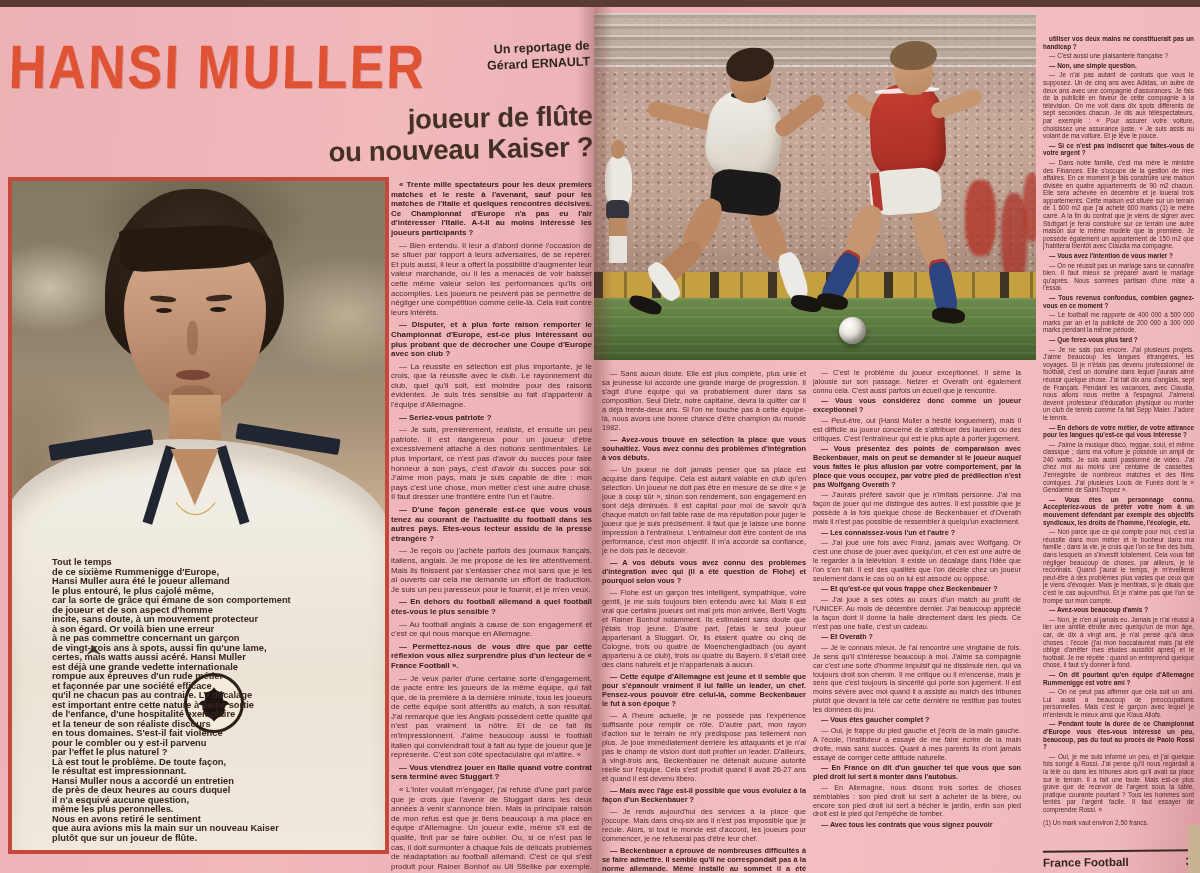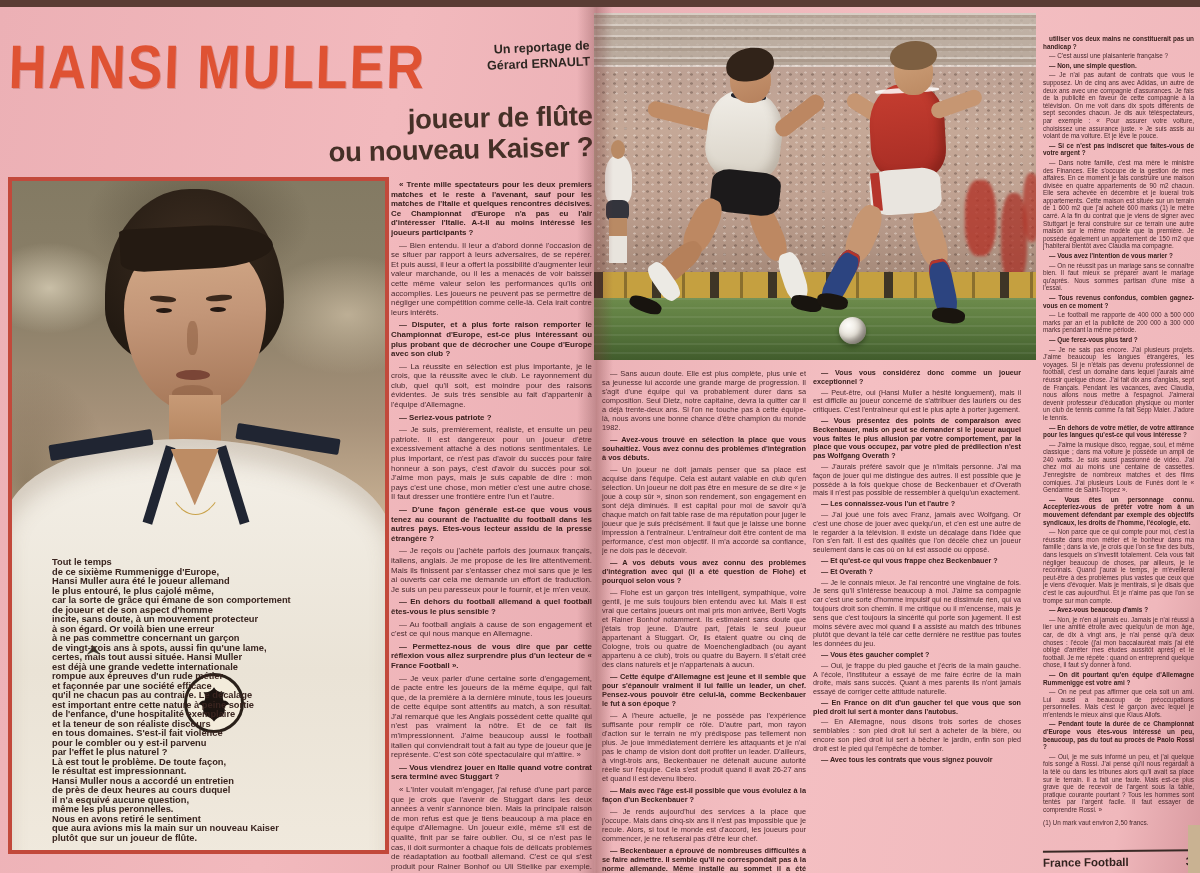--- a/index.html
+++ b/index.html
@@ -195,21 +195,21 @@
     <div class="intro-line">Tout le temps</div>
         <div class="intro-line">de ce sixième Rummenigge d'Europe,</div>
         <div class="intro-line">Hansi Muller aura été le joueur allemand</div>
         <div class="intro-line">le plus entouré, le plus cajolé même,</div>
         <div class="intro-line">car la sorte de grâce qui émane de son comportement</div>
         <div class="intro-line">de joueur et de son aspect d'homme</div>
         <div class="intro-line">incite, sans doute, à un mouvement protecteur</div>
         <div class="intro-line">à son égard. Or voilà bien une erreur</div>
         <div class="intro-line">à ne pas commettre concernant un garçon</div>
         <div class="intro-line">de vingt-trois ans à spots, aussi fin qu'une lame,</div>
-        <div class="intro-line">certes, mais tout aussi située. Hansi Muller</div>
+        <div class="intro-line">certes, mais watts aussi acéré. Hansi Muller</div>
         <div class="intro-line">est déjà une grande vedette internationale</div>
         <div class="intro-line">rompue aux épreuves d'un rude métier</div>
         <div class="intro-line">et façonnée par une société efficace</div>
         <div class="intro-line">qu'il ne chacun pas au contraire. Le décalage</div>
         <div class="intro-line">est important entre cette nature à peine sortie</div>
         <div class="intro-line">de l'enfance, d'une hospitalité exemplaire</div>
         <div class="intro-line">et la teneur de son réaliste discours</div>
         <div class="intro-line">en tous domaines. S'est-il fait violence</div>
         <div class="intro-line">pour le combler ou y est-il parvenu</div>
         <div class="intro-line">par l'effet le plus naturel ?</div>
@@ -299,27 +299,29 @@
         <p class="para q">— A vos débuts vous avez connu des problèmes d'intégration avec qui (il a été question de Flohe) et pourquoi selon vous ?</p>
         <p class="para a">— Flohe est un garçon très intelligent, sympathique, voire gentil, je me suis toujours bien entendu avec lui. Mais il est vrai que certains joueurs ont mal pris mon arrivée, Berti Vogts et Rainer Bonhof notamment. Ils estimaient sans doute que j'étais trop jeune. D'autre part, j'étais le seul joueur appartenant à Stuggart. Or, ils étaient quatre ou cinq de Cologne, trois ou quatre de Moenchengladbach (ou ayant appartenu à ce club), trois ou quatre du Bayern. Il s'était créé des clans naturels et je n'appartenais à aucun.</p>
         <p class="para q">— Cette équipe d'Allemagne est jeune et il semble que pour s'épanouir vraiment il lui faille un leader, un chef. Pensez-vous pouvoir être celui-là, comme Beckenbauer le fut à son époque ?</p>
         <p class="para a">— A l'heure actuelle, je ne possède pas l'expérience suffisante pour remplir ce rôle. D'autre part, mon rayon d'action sur le terrain ne m'y prédispose pas tellement non plus. Je joue immédiatement derrière les attaquants et je n'ai pas le champ de vision dont doit profiter un leader. D'ailleurs, à vingt-trois ans, Beckenbauer ne détenait aucune autorité réelle sur l'équipe. Cela s'est produit quand il avait 26-27 ans et quand il est devenu libero.</p>
         <p class="para q">— Mais avec l'âge est-il possible que vous évoluiez à la façon d'un Beckenbauer ?</p>
         <p class="para a">— Je rends aujourd'hui des services à la place que j'occupe. Mais dans cinq-six ans il n'est pas impossible que je recule. Alors, si tout le monde est d'accord, les joueurs pour commencer, je ne refuserai pas d'être leur chef.</p>
         <p class="para q">— Beckenbauer a éprouvé de nombreuses difficultés à se faire admettre. Il semble qu'il ne correspondait pas à la norme allemande. Même installé au sommet il a été discuté. Pourquoi à votre avis ?</p>
       </div>
     <div class="col col-r2">
 
+    <p class="para a">— C'est le problème du joueur exceptionnel. Il sème la jalousie sur son passage. Netzer et Overath ont également connu cela. C'est aussi parfois un écueil que je rencontre.</p>
         <p class="para q">— Vous vous considérez donc comme un joueur exceptionnel ?</p>
         <p class="para a">— Peut-être, oui (Hansi Muller a hésité longuement), mais il est difficile au joueur concerné de s'attribuer des lauriers ou des critiques. C'est l'entraîneur qui est le plus apte à porter jugement.</p>
         <p class="para q">— Vous présentez des points de comparaison avec Beckenbauer, mais on peut se demander si le joueur auquel vous faites le plus allusion par votre comportement, par la place que vous occupez, par votre pied de prédilection n'est pas Wolfgang Overath ?</p>
         <p class="para a">— J'aurais préféré savoir que je n'imitais personne. J'ai ma façon de jouer qui me distingue des autres. Il est possible que je possède à la fois quelque chose de Beckenbauer et d'Overath mais il n'est pas possible de ressembler à quelqu'un exactement.</p>
         <p class="para q">— Les connaissez-vous l'un et l'autre ?</p>
         <p class="para a">— J'ai joué une fois avec Franz, jamais avec Wolfgang. Or c'est une chose de jouer avec quelqu'un, et c'en est une autre de le regarder à la télévision. Il existe un décalage dans l'idée que l'on s'en fait. Il est des qualités que l'on décèle chez un joueur seulement dans le cas où on lui est associé ou opposé.</p>
         <p class="para q">— Et qu'est-ce qui vous frappe chez Beckenbauer ?</p>
+        <p class="para a">— J'ai joué à ses côtés au cours d'un match au profit de l'UNICEF. Au mois de décembre dernier. J'ai beaucoup apprécié la façon dont il donne la balle directement dans les pieds. Ce n'est pas une balle, c'est un cadeau.</p>
         <p class="para q">— Et Overath ?</p>
         <p class="para a">— Je le connais mieux. Je l'ai rencontré une vingtaine de fois. Je sens qu'il s'intéresse beaucoup à moi. J'aime sa compagnie car c'est une sorte d'homme impulsif qui ne dissimule rien, qui va toujours droit son chemin. Il me critique ou il m'encense, mais je sens que c'est toujours la sincérité qui porte son jugement. Il est moins sévère avec moi quand il a assisté au match des tribunes plutôt que devant la télé car cette dernière ne restitue pas toutes les données du jeu.</p>
         <p class="para q">— Vous êtes gaucher complet ?</p>
         <p class="para a">— Oui, je frappe du pied gauche et j'écris de la main gauche. A l'école, l'instituteur a essayé de me faire écrire de la main droite, mais sans succès. Quant à mes parents ils n'ont jamais essayé de corriger cette attitude naturelle.</p>
         <p class="para q">— En France on dit d'un gaucher tel que vous que son pied droit lui sert à monter dans l'autobus.</p>
         <p class="para a">— En Allemagne, nous disons trois sortes de choses semblables : son pied droit lui sert à acheter de la bière, ou encore son pied droit lui sert à bêcher le jardin, enfin son pied droit est le pied qui l'empêche de tomber.</p>
         <p class="para q">— Avec tous les contrats que vous signez pouvoir</p>
       </div>
     <div class="col col-r3">
 

